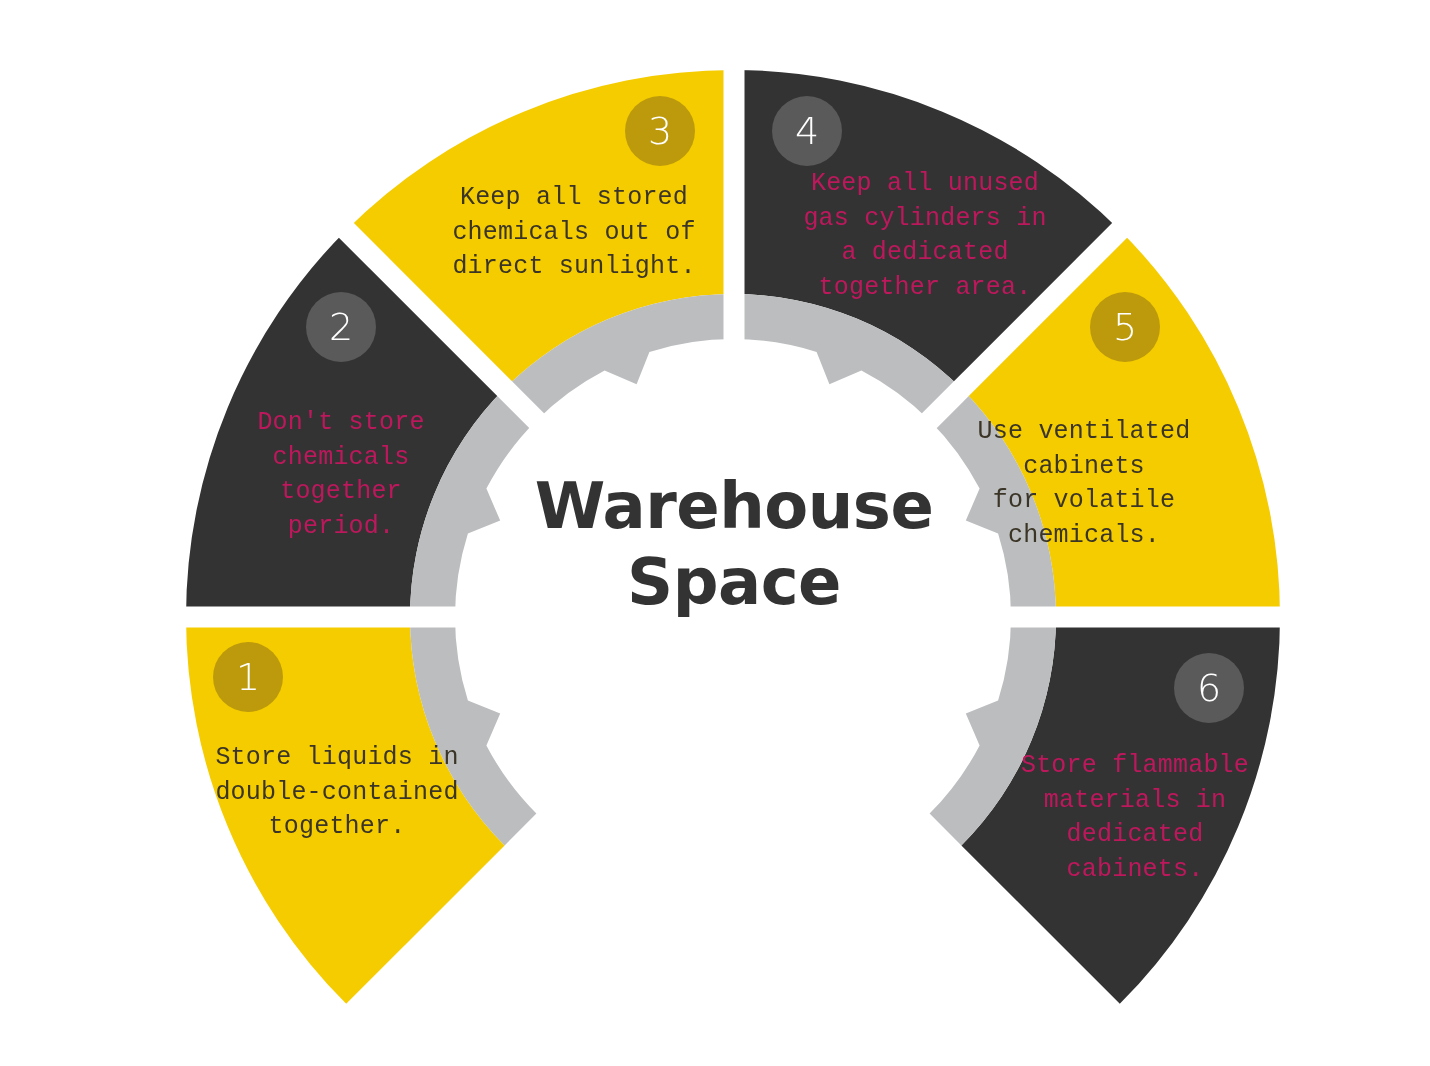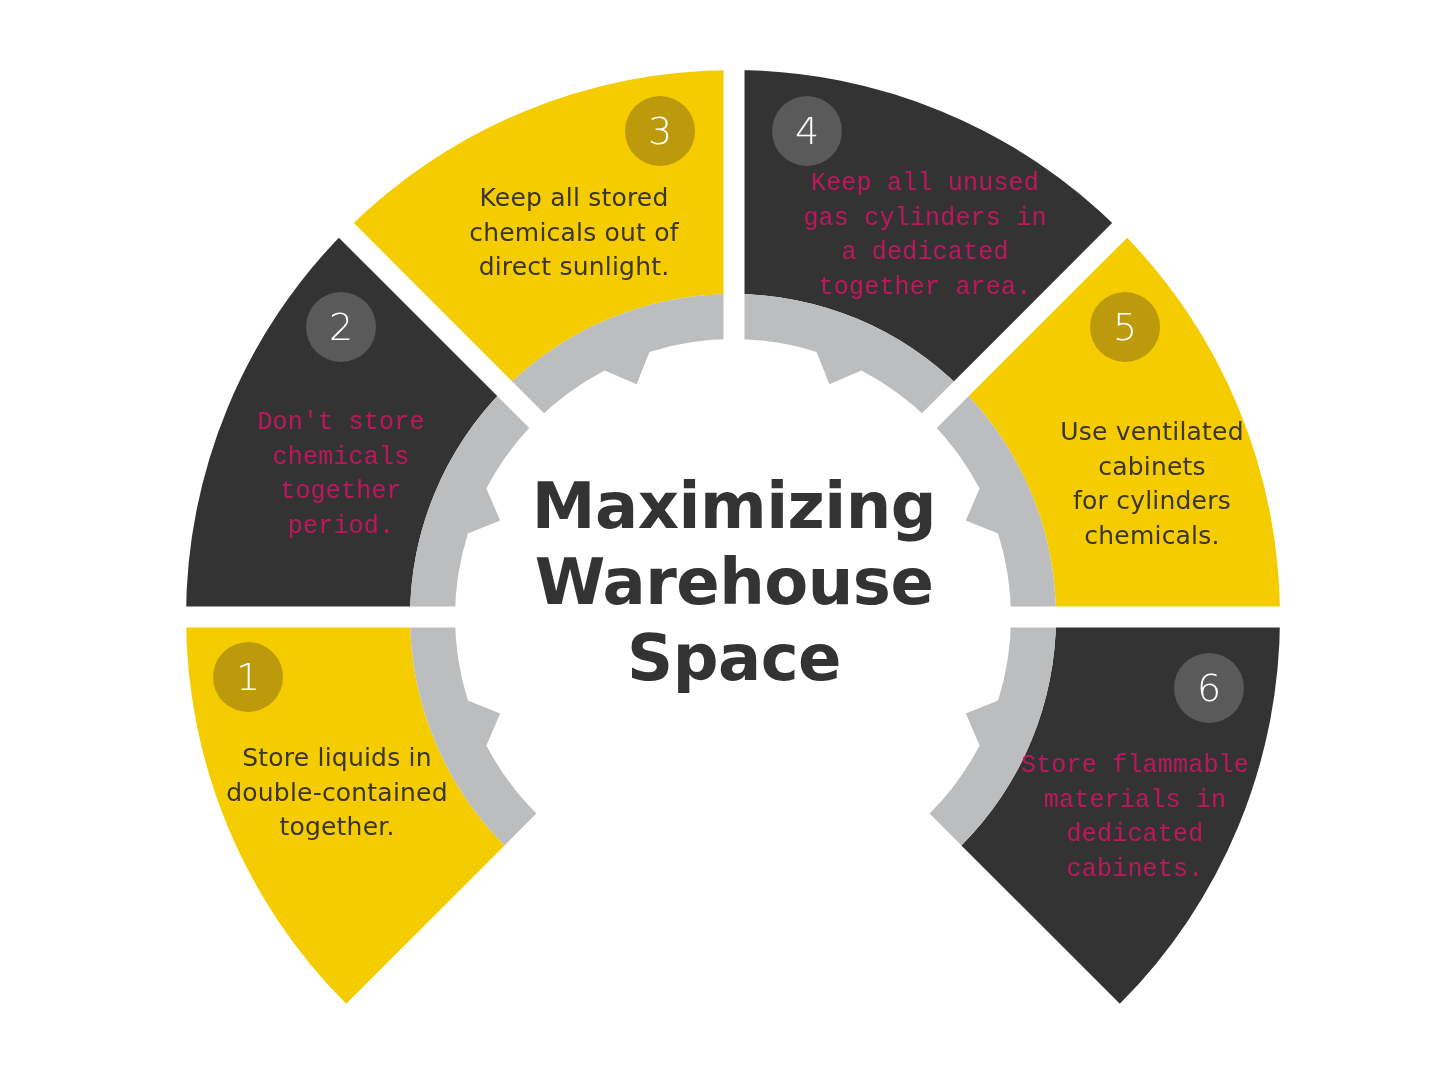--- a/index.html
+++ b/index.html
@@ -2,21 +2,21 @@
 <html><head>
 <meta charset="utf-8">
 <style>
   html, body { margin: 0; padding: 0; background: #ffffff; }
   body { width: 1430px; height: 1066px; position: relative; overflow: hidden; font-family: "Liberation Sans", "DejaVu Sans", sans-serif; }
   #diagram { position: absolute; left: 0; top: 0; width: 1430px; height: 1066px; }
   .badge { position: absolute; width: 70px; height: 70px; border-radius: 50%; color: #ffffff; font-size: 38px; line-height: 70px; text-align: center; font-family: "DejaVu Sans", sans-serif; font-weight: 300; }
   .badge.y { background: #BC9A0B; }
   .badge.d { background: #5A5A5A; }
   .seg-text { position: absolute; text-align: center; font-size: 25px; line-height: 34.6px; white-space: nowrap; font-family: "DejaVu Sans", sans-serif; letter-spacing: 0.2px; }
-  .seg-text.y { color: #3a3526; }
+  .seg-text.y { color: #3a3526; font-family: Liberation Mono, monospace; }
   .seg-text.d { color: #be185d; font-family: Liberation Mono, monospace; }
   .seg-text span { display: block; }
   .title { position: absolute; left: 484px; width: 500px; text-align: center; color: #333333; font-family: "DejaVu Sans", sans-serif; font-weight: bold; font-size: 64px; line-height: 76px; top: 468px; letter-spacing: -0.5px; }
   .title span { display: block; }
 </style>
 </head>
 <body>
 
 <svg id="diagram" width="1430" height="1066" viewBox="0 0 1430 1066" xmlns="http://www.w3.org/2000/svg">
 
@@ -66,30 +66,29 @@
   <span>Keep all stored</span>
   <span>chemicals out of</span>
   <span>direct sunlight.</span>
 </div>
 <div class="seg-text d" style="left:775px; width:300px; top:167px;">
   <span>Keep all unused</span>
   <span>gas cylinders in</span>
   <span>a dedicated</span>
   <span>together area.</span>
 </div>
-<div class="seg-text y" style="left:1002px; width:300px; top:415px;">
+<div class="seg-text y" style="left:934px; width:300px; top:415px;">
   <span>Use ventilated</span>
   <span>cabinets</span>
-  <span>for cylinders</span>
+  <span>for volatile</span>
   <span>chemicals.</span>
 </div>
 <div class="seg-text d" style="left:985px; width:300px; top:749px;">
   <span>Store flammable</span>
   <span>materials in</span>
   <span>dedicated</span>
   <span>cabinets.</span>
 </div>
 
 <div class="title">
-  <span>Maximizing</span>
   <span>Warehouse</span>
   <span>Space</span>
 </div>
 
 </body></html>

